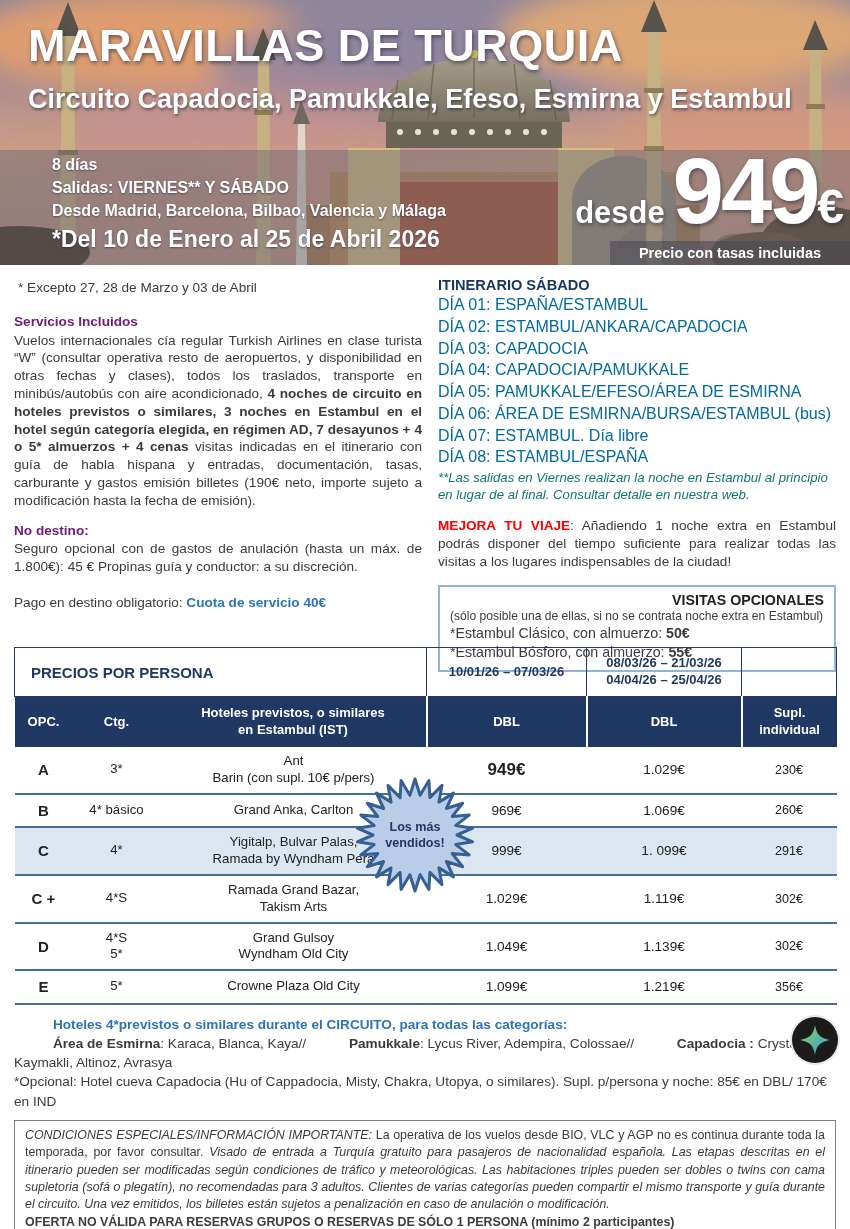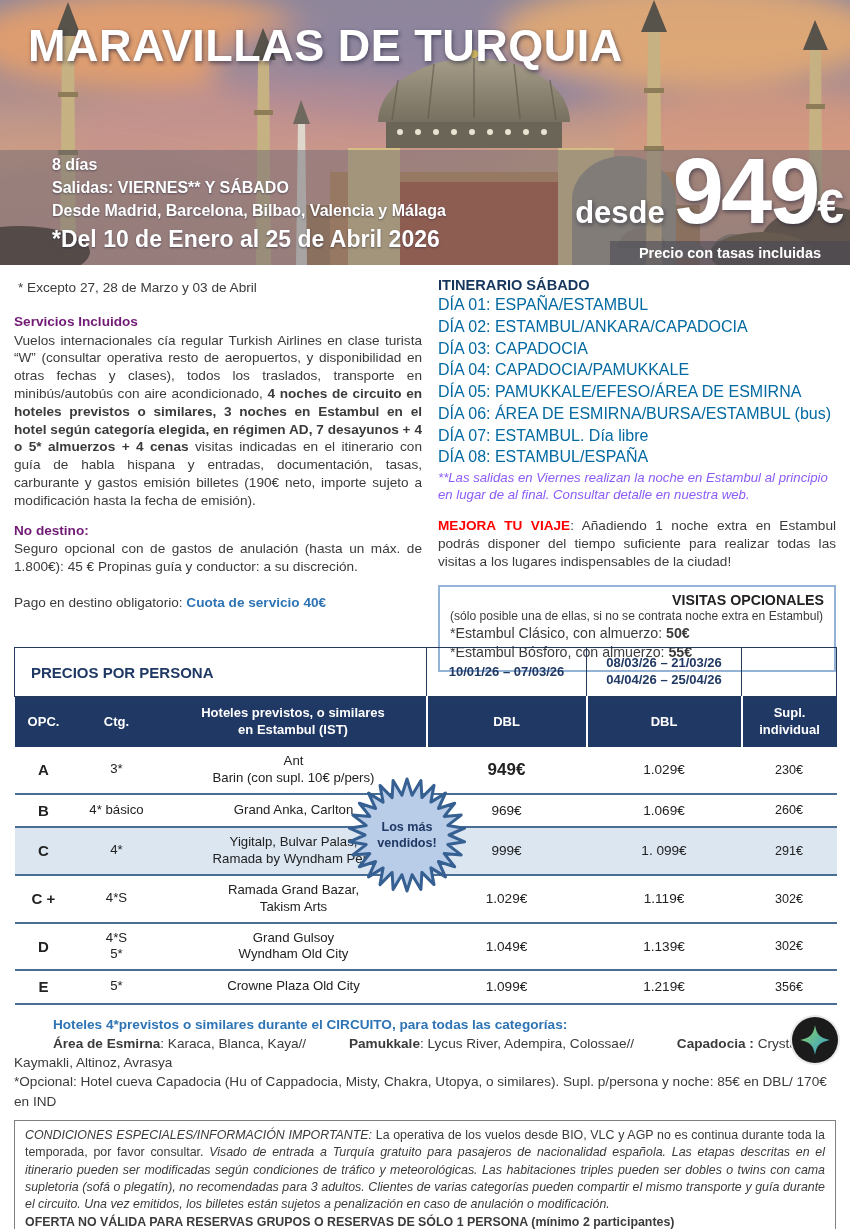--- a/index.html
+++ b/index.html
@@ -30,21 +30,21 @@
   .cols{display:flex;gap:16px;padding:12px 14px 0 14px;height:378px;box-sizing:border-box;}
   .left-col{width:408px;font-size:13.6px;line-height:1.31;}
   .right-col{flex:1;min-width:0;}
   .except{margin:2px 0 16px 4px;}
   .h-blue{color:#701a75;font-weight:bold;margin:0 0 1px 0;}
   .just{text-align:justify;margin:0 0 12px 0;}
   .pago{margin-top:18px;}
   .blue-b{color:#2e74b5;font-weight:bold;}
   .itin-title{color:#17365d;font-weight:bold;font-size:14.6px;margin:0 0 1px 0;}
   .itin-day{color:#0369a1;font-size:16px;line-height:1.36;}
-  .itin-note{font-style:italic;font-size:13.2px;line-height:1.3;margin:1px 0 14px 0;color:#8b5cf6;}
+  .itin-note{font-style:italic;font-size:13.2px;line-height:1.3;margin:1px 0 14px 0;color:#0f766e;}
   .mejora{text-align:justify;font-size:13.6px;line-height:1.33;margin:0 0 13px 0;}
   .red-b{color:#ff0000;font-weight:bold;}
   .opt-box{border:2px solid #95b3d7;padding:5px 10px 8px 10px;}
   .opt-title{font-weight:bold;font-size:14.2px;color:#222;text-align:right;}
   .opt-note{font-size:12.1px;line-height:1.35;}
   .opt-item{font-size:14.2px;line-height:1.35;}
 
   
   .table-wrap{position:relative;margin:4px 14px 0 14px;}
   table{width:822px;border-collapse:collapse;table-layout:fixed;}
@@ -55,21 +55,21 @@
     height:48px;vertical-align:middle;line-height:1.3;}
   .r2 td.vd{border-left:2px solid #fff;}
   tbody td{border-bottom:2px solid #4a6d94;text-align:center;vertical-align:middle;
     font-size:13.2px;color:#222;padding:6px 2px;line-height:1.28;}
   tbody td.opc{font-weight:bold;font-size:15px;}
   tbody td.price{font-size:13.6px;}
   tbody td.supl{font-size:12.6px;}
   .p-big{font-weight:bold;font-size:17px;}
   tr.shaded td{background:#dce6f1;}
   .h-line{display:block;}
-  .badge{position:absolute;left:332px;top:128px;width:122px;height:120px;}
+  .badge{position:absolute;left:340px;top:128px;width:122px;height:120px;}
   .badge svg{position:absolute;inset:0;}
   .badge-text{position:absolute;inset:0;display:flex;flex-direction:column;align-items:center;
     justify-content:center;color:#1f3864;font-weight:bold;font-size:12.6px;line-height:1.3;text-align:center;}
 
   
   .hotels{position:relative;margin:10px 14px 0 14px;font-size:13.6px;line-height:1.42;}
   .hotels .b{font-weight:bold;padding-left:39px;}
   .app-icon{position:absolute;right:-2px;top:2px;width:46px;height:46px;border-radius:50%;
     background:#1b1b1b;display:flex;align-items:center;justify-content:center;box-shadow:0 0 0 2px #e8e8e8;}
 
@@ -167,20 +167,21 @@
 
       <polygon points="296,265 298,122 305,122 307,265" fill="#ded8cc"></polygon>
       <polygon points="293,124 310,124 301,100" fill="#6e685e"></polygon>
 
       <ellipse cx="20" cy="252" rx="70" ry="26" fill="#4a3a2c"></ellipse>
       <ellipse cx="822" cy="244" rx="62" ry="38" fill="#5d4a33"></ellipse>
       <ellipse cx="762" cy="254" rx="52" ry="22" fill="#6b5638"></ellipse>
     </svg>
 
     <div class="hero-title">MARAVILLAS DE TURQUIA</div>
+    <div class="hero-sub">Circuito Capadocia, Pamukkale, Efeso, Esmirna y Estambul</div>
 
     <div class="band"></div>
     <div class="band-info">
       <div class="l">8 días</div>
       <div class="l">Salidas:  VIERNES** Y SÁBADO</div>
       <div class="l">Desde Madrid, Barcelona, Bilbao, Valencia y Málaga</div>
       <div class="l-big">*Del 10 de Enero al 25 de Abril 2026</div>
     </div>
 
     <div class="price-area">

